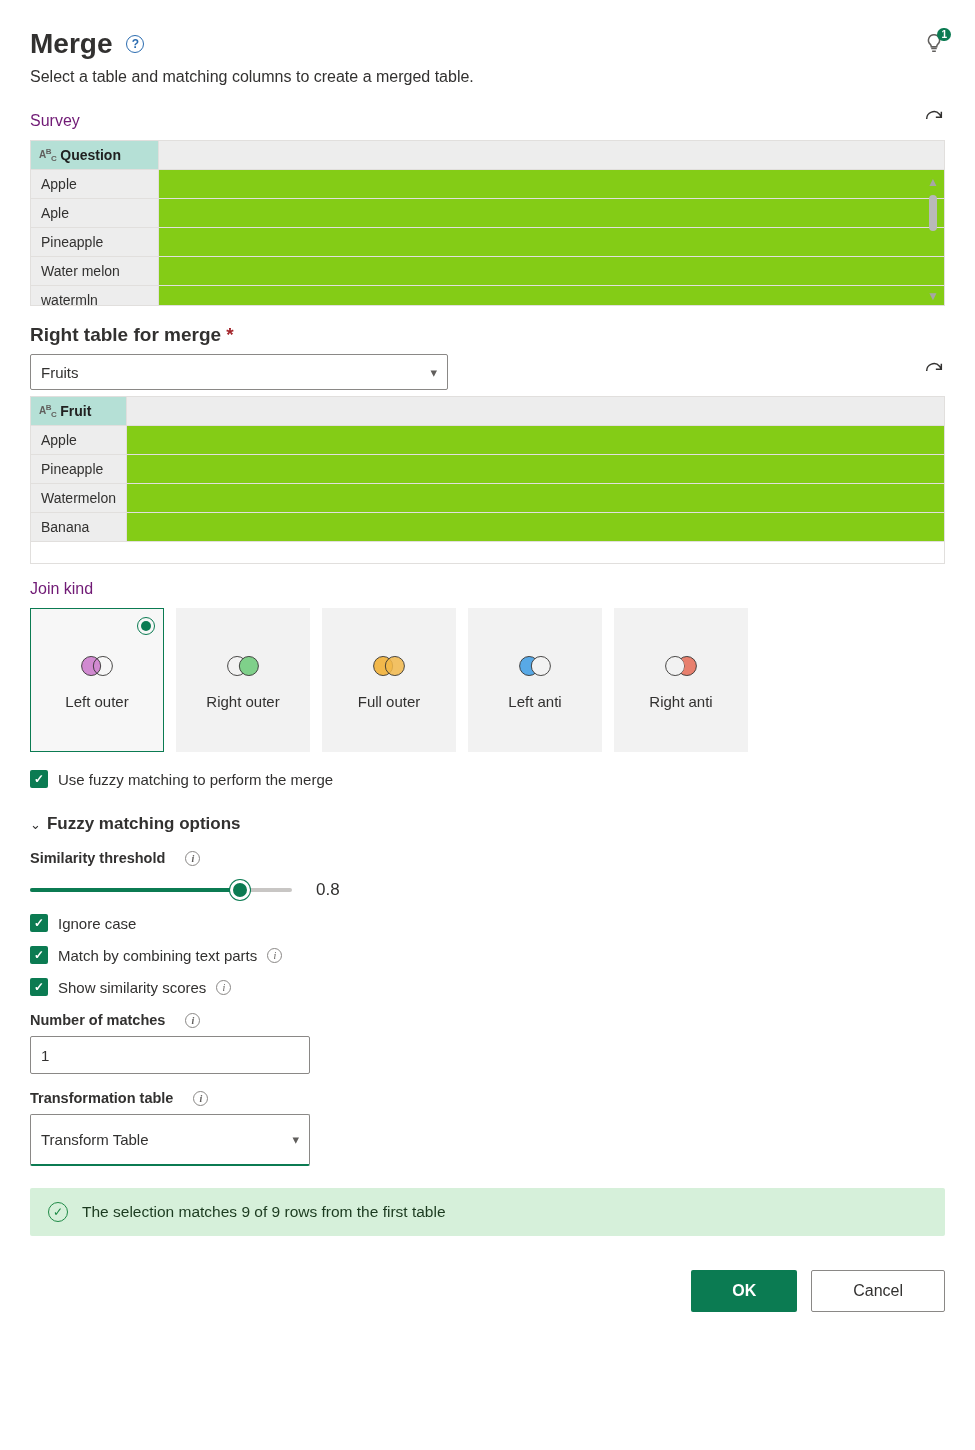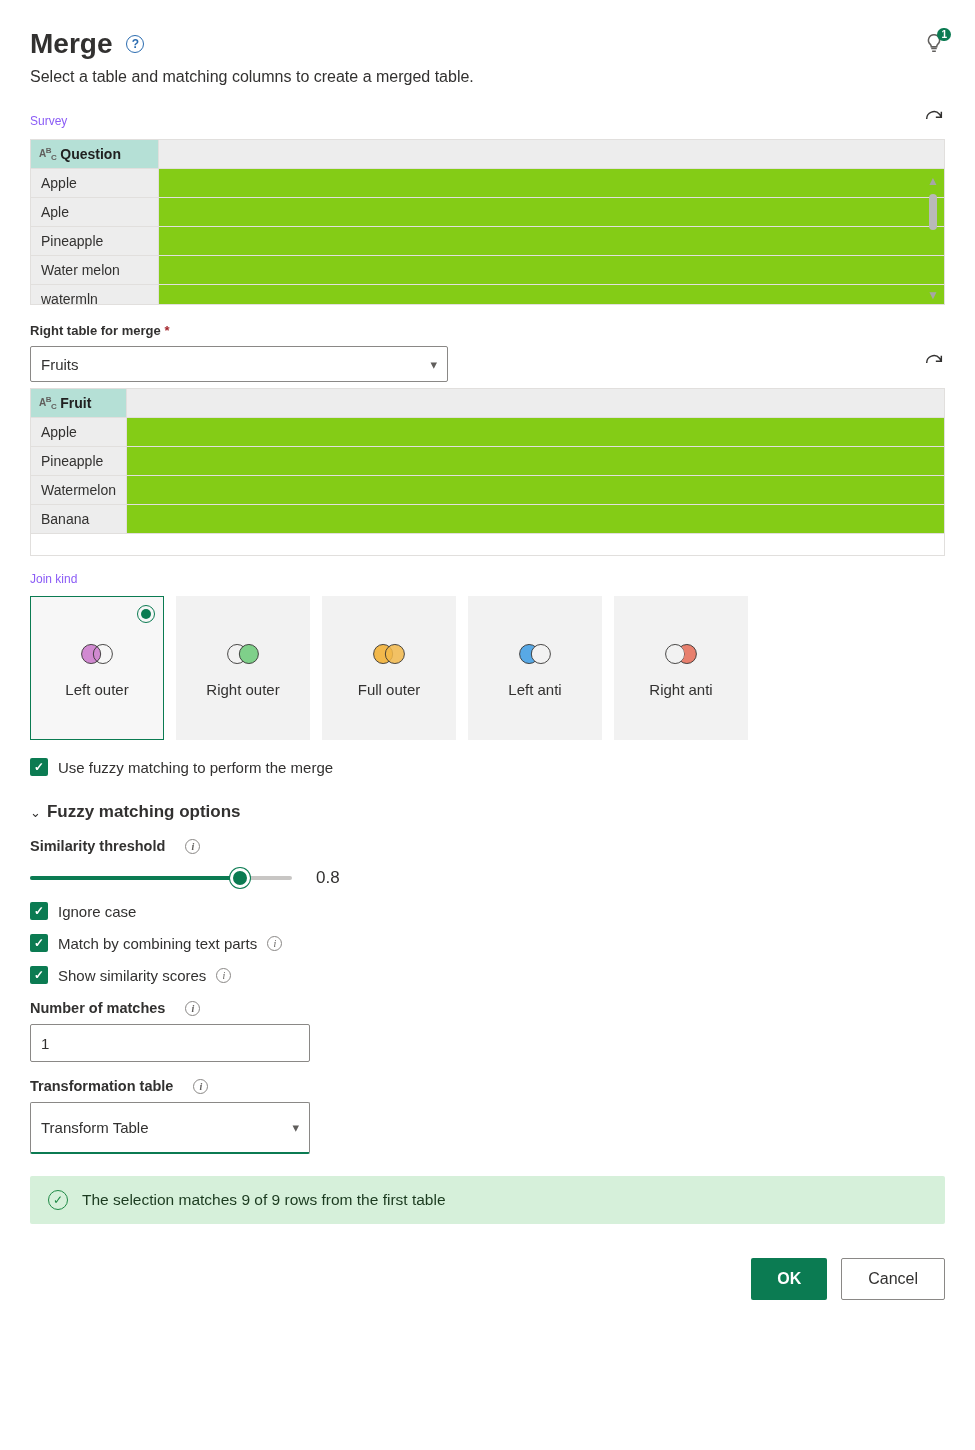--- a/index.html
+++ b/index.html
@@ -19,22 +19,22 @@
     display:flex; align-items:center; justify-content:center;
     color:#2b6cb0; font-size:12px; font-weight:600; cursor:pointer;
   }
   .tips-icon { position:relative; color:#605e5c; cursor:pointer; }
   .tips-icon svg { width:22px; height:22px; }
   .tips-badge {
     position:absolute; top:-4px; right:-6px; background:#0b7b52; color:#fff;
     font-size:10px; font-weight:700; border-radius:8px; padding:0 4px; line-height:13px;
   }
   .subtitle { font-size:16px; color:#323130; margin-top:8px; }
-  .section-label { font-size:12px; color:#8b5cf6; margin-top:22px; display:flex; align-items:center; justify-content:space-between;}
-  .field-label { font-size:13px; font-weight:600; margin-top:18px; }
+  .section-label { font-size:16px; color:#701a75; margin-top:22px; display:flex; align-items:center; justify-content:space-between;}
+  .field-label { font-size:19px; font-weight:600; margin-top:18px; }
   .req { color:#a4262c; }
   .refresh-icon { cursor:pointer; color:#323130; }
   .refresh-icon svg { width:22px; height:22px; stroke:#323130; }
 
   .table-preview { border:1px solid #e1dfdd; margin-top:6px; background:#fff; position:relative; }
   .table-head {
     background:#ededed; border-bottom:1px solid #e1dfdd; display:flex; align-items:center;
   }
   .col-head {
     padding:6px 8px; display:flex; align-items:center; gap:4px;
@@ -130,21 +130,21 @@
     margin-top:22px; background:#d6f0da; border-radius:2px;
     padding:14px 18px; display:flex; align-items:center; gap:14px; font-size:15.5px; color:#1b3a1f;
   }
   .success-icon {
     width:20px; height:20px; border:1.5px solid #1f8a46; border-radius:50%;
     display:flex; align-items:center; justify-content:center; color:#1f8a46; font-size:12px;
   }
 
   .footer { display:flex; justify-content:flex-end; gap:14px; margin-top:34px; }
   .btn {
-    height:42px; padding:0 26px; font-size:16px; border-radius:2px; cursor:pointer;
+    height:42px; padding:0 41px; font-size:16px; border-radius:2px; cursor:pointer;
     display:flex; align-items:center; justify-content:center;
   }
   .btn-primary { background:#0b7b52; color:#fff; font-weight:700; border:none;}
   .btn-secondary { background:#fff; border:1px solid #8a8886; color:#323130;}
 </style>
 </head>
 <body>
 
 <div class="header-row">
   <div class="title-wrap">

